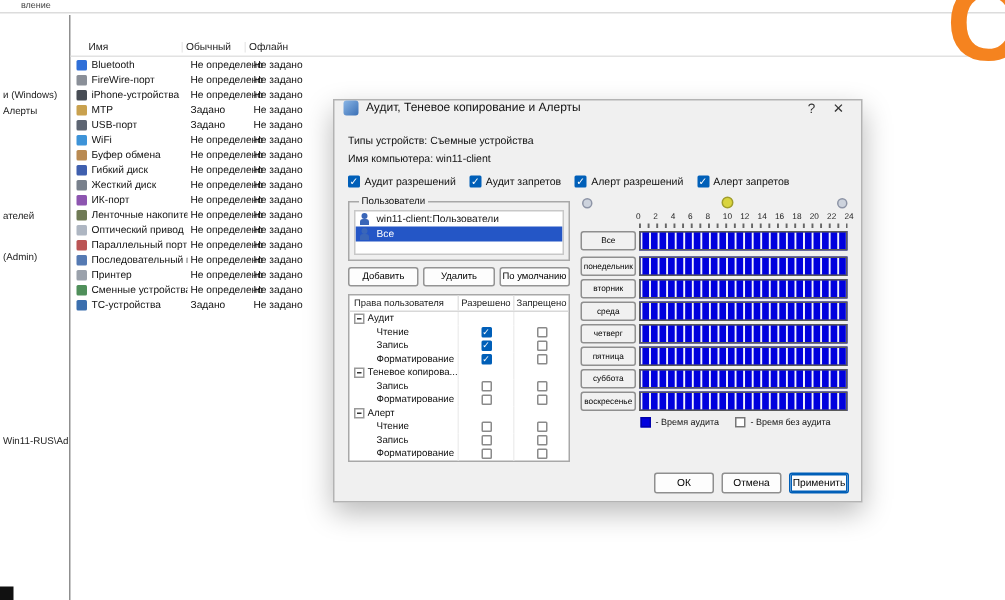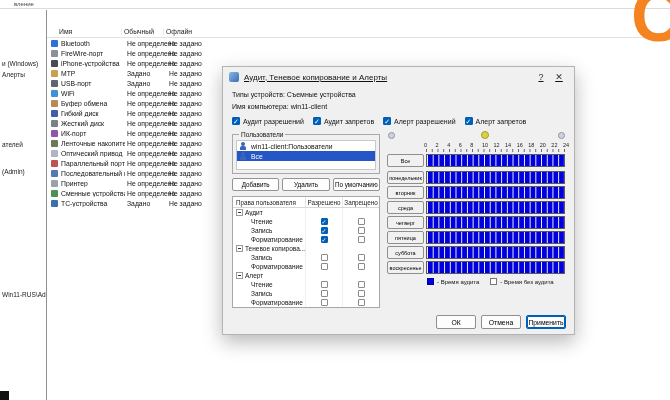--- a/index.html
+++ b/index.html
@@ -32,21 +32,21 @@
   .i-bluetooth{background:#2f6fd8} .i-firewire{background:#8a8f98} .i-iphone{background:#474c54}
   .i-mtp{background:#c9a14e} .i-usb{background:#5d6572} .i-wifi{background:#3d93d8}
   .i-clipboard{background:#b98a52} .i-floppy{background:#3f5fae} .i-harddisk{background:#78808c}
   .i-infrared{background:#8d55b0} .i-tape{background:#6f7a55} .i-optical{background:#aeb6c2}
   .i-parallel{background:#bb5555} .i-serial{background:#557ab3} .i-printer{background:#9aa1ab}
   .i-removable{background:#4f8f5a} .i-terminal{background:#3b6fae}
   
   .dialog { position:absolute; left:222px; top:66px; width:353px; height:269px;
     background:#f0f0f0; border:1px solid #b3b3b3; box-shadow:0 7px 18px rgba(0,0,0,.28);
     font-size:7px; }
-  .titlebar { height:20px; display:flex; align-items:center; padding:0 6px;text-decoration:underline; }
+  .titlebar { height:20px; display:flex; padding:0 6px; }
   .dicon { width:10px; height:10px; border-radius:2px; margin-right:5px; flex:none;
     background:linear-gradient(135deg,#8ab6e6,#3a6fb5); }
   .dtitle { flex:1; font-size:8px; white-space:nowrap; overflow:hidden; }
   .tbtn { width:18px; text-align:center; font-size:9px; color:#333; }
   .dbody { position:relative; padding:2px 9px; height:249px; }
   .line { height:10px; margin-top:2px; white-space:nowrap; }
   .cbrow { display:flex; gap:9px; margin-top:4px; align-items:center; }
   .cbitem { display:flex; align-items:center; gap:3px; white-space:nowrap; }
   .cb { width:8px; height:8px; border:1px solid #8a8a8a; background:#fff; border-radius:1px;
     position:relative; flex:none; }

